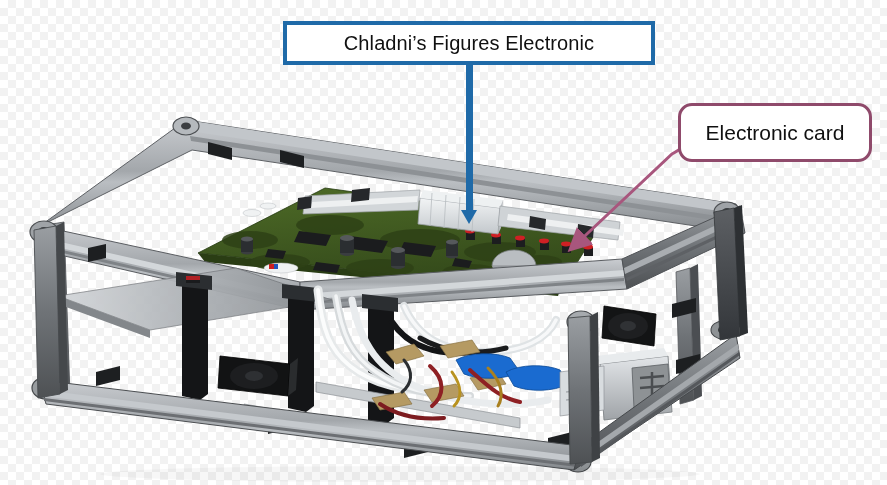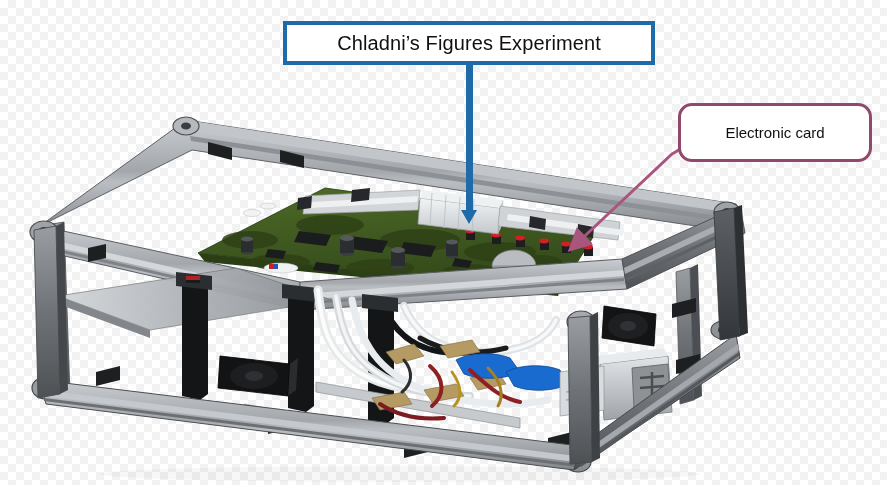--- a/index.html
+++ b/index.html
@@ -42,21 +42,21 @@
     border-left:8px solid transparent;border-right:8px solid transparent;
     border-top:14px solid #1f6aa8;
   }
 
   
   #card-callout{
     position:absolute;left:678px;top:103px;width:194px;height:59px;
     background:#ffffff;border:3px solid #8f4a6b;border-radius:14px;
     box-sizing:border-box;display:flex;align-items:center;justify-content:center;
   }
-  #card-callout .txt{font-size:15px;color:#101010;white-space:nowrap;}
+  #card-callout .txt{font-size:21px;color:#101010;white-space:nowrap;}
   #card-leader{position:absolute;left:540px;top:130px;width:160px;height:150px;}
 
   .lbl{user-select:none;}
 </style>
 </head>
 <body>
 
 <div id="canvas">
 
   <div id="render">
@@ -397,21 +397,21 @@
       <polygon points="60,318 74,312 236,264 224,258" fill="#b8bcc0" stroke="#7c8084" stroke-width="0.7" opacity="0.0"></polygon>
 
       <ellipse cx="400" cy="474" rx="300" ry="8" fill="#000" opacity="0.03"></ellipse>
     </g>
   </svg>
   </div>
 
   <div id="title-leader"></div>
   <div id="title-arrow"></div>
   <div id="title-callout">
-    <span class="txt lbl">Chladni’s Figures Experiment</span>
+    <span class="txt lbl">Chladni’s Figures Electronic</span>
   </div>
 
   <svg id="card-leader" viewBox="0 0 160 150" xmlns="http://www.w3.org/2000/svg">
     <defs>
       <marker id="pinkArrow" markerWidth="8" markerHeight="8" refX="6" refY="4" orient="auto" markerUnits="strokeWidth">
         <path d="M0,0 L8,4 L0,8 z" fill="#a8567d"></path>
       </marker>
     </defs>
     <path d="M150,2 C150,14 142,18 132,24 L32,118" stroke="#a8567d" stroke-width="3" fill="none" marker-end="url(#pinkArrow)"></path>
   </svg>

